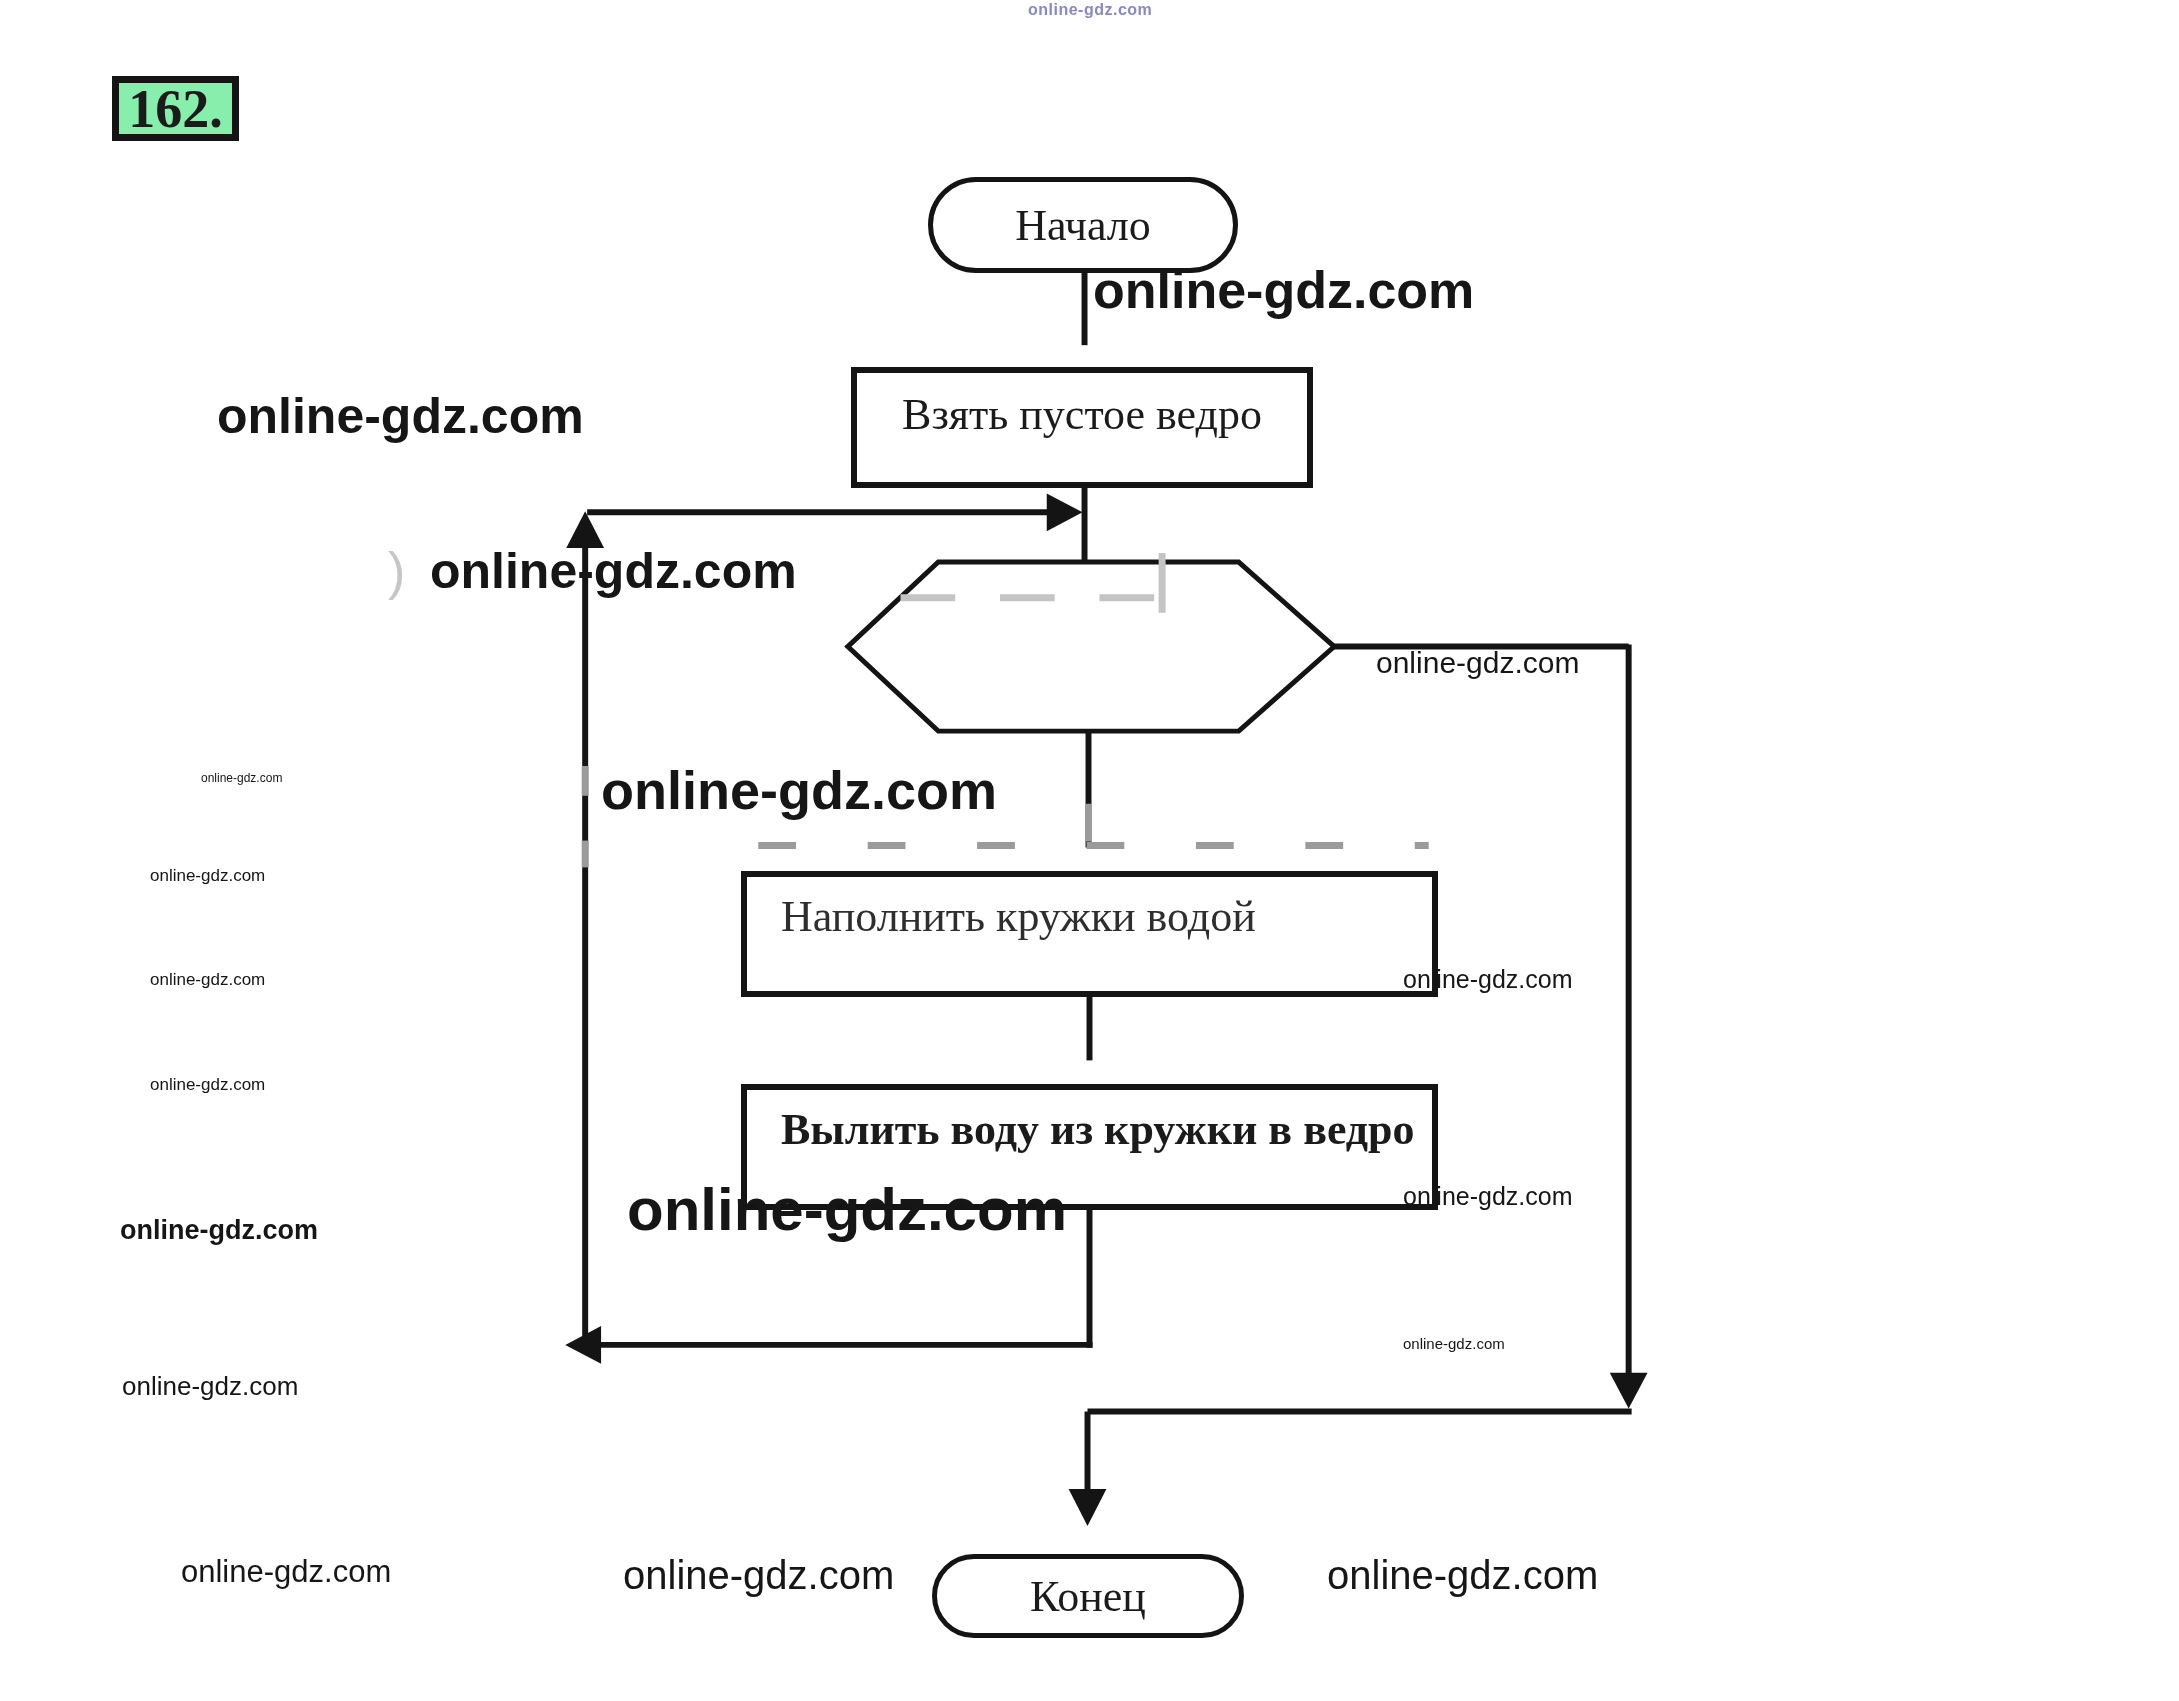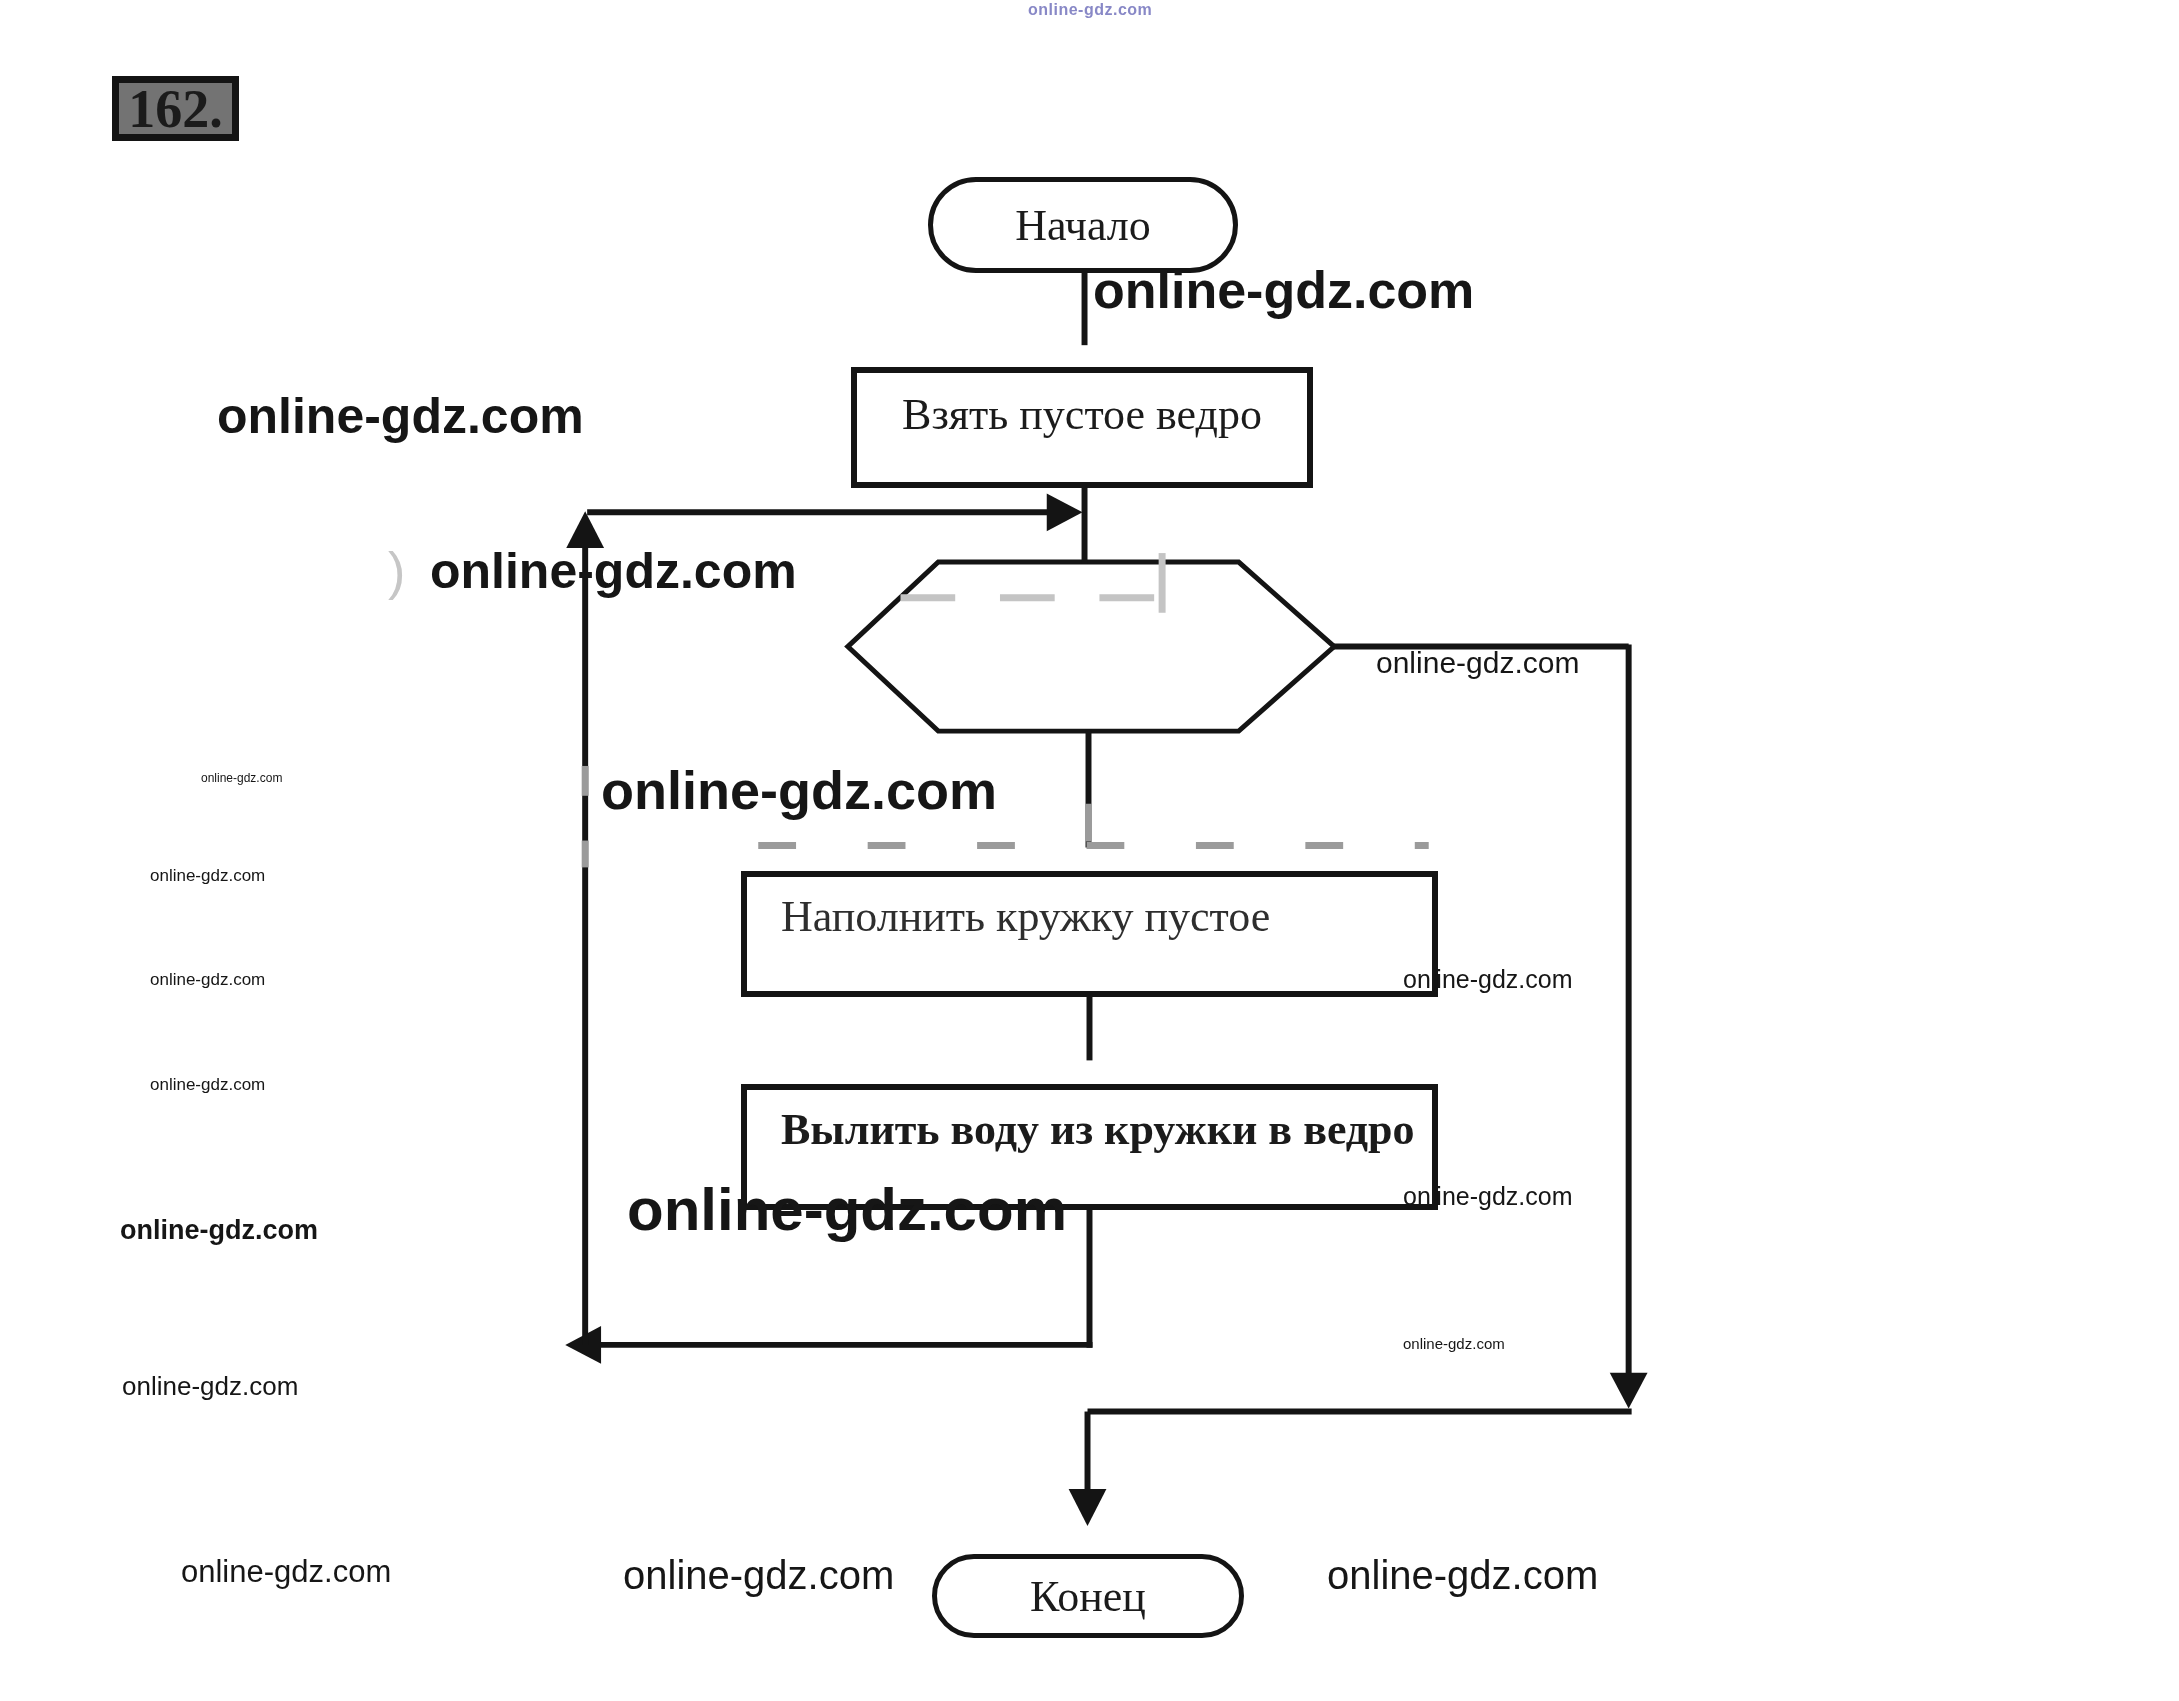--- a/index.html
+++ b/index.html
@@ -14,21 +14,21 @@
   }
   .oval{
     border-radius:60px;border-width:5px;align-items:center;justify-content:center;
     font-size:44px;
   }
   .rect{font-size:44px;}
   .rect .txt{display:block;}
   .rect-center{justify-content:center;align-items:flex-start;padding-top:16px;}
   .rect-left{justify-content:flex-start;align-items:flex-start;padding:14px 0 0 34px;}
   .numbox{
-    position:absolute;box-sizing:border-box;border:7px solid #141414;background:#737373;
+    position:absolute;box-sizing:border-box;border:7px solid #141414;background:#86efac;
     display:flex;align-items:center;justify-content:center;
     font-size:54px;font-weight:bold;
   }
   .hexlabel{
     position:absolute;text-align:center;font-size:44px;line-height:60px;white-space:nowrap;
   }
   .hexlabel em{font-style:italic;}
   .wm{
     position:absolute;font-family:Liberation Sans, sans-serif;
     color:#161616;line-height:1.05;white-space:nowrap;
@@ -83,21 +83,21 @@
   <div class="shape oval" style="left:928px;top:149px;width:310px;height:96px;">
     <span>Начало</span>
   </div>
 
   <div class="shape rect rect-center" style="left:851px;top:339px;width:462px;height:121px;">
     <span class="txt">Взять пустое ведро</span>
   </div>
 
 
   <div class="shape rect rect-left" style="left:741px;top:843px;width:697px;height:126px;color:#2e2e2e;">
-    <span class="txt">Наполнить кружку пустое</span>
+    <span class="txt">Наполнить кружки водой</span>
   </div>
 
   <div class="shape rect rect-left" style="left:741px;top:1056px;width:697px;height:126px;font-weight:bold;">
     <span class="txt">Вылить воду из кружки в ведро</span>
   </div>
 
   <div class="shape oval" style="left:932px;top:1526px;width:312px;height:84px;">
     <span>Конец</span>
   </div>
 

